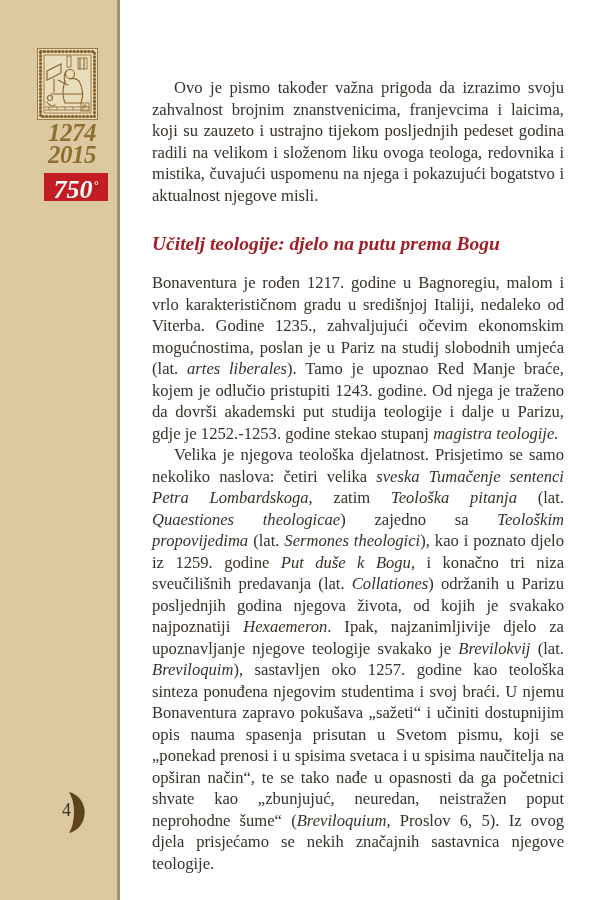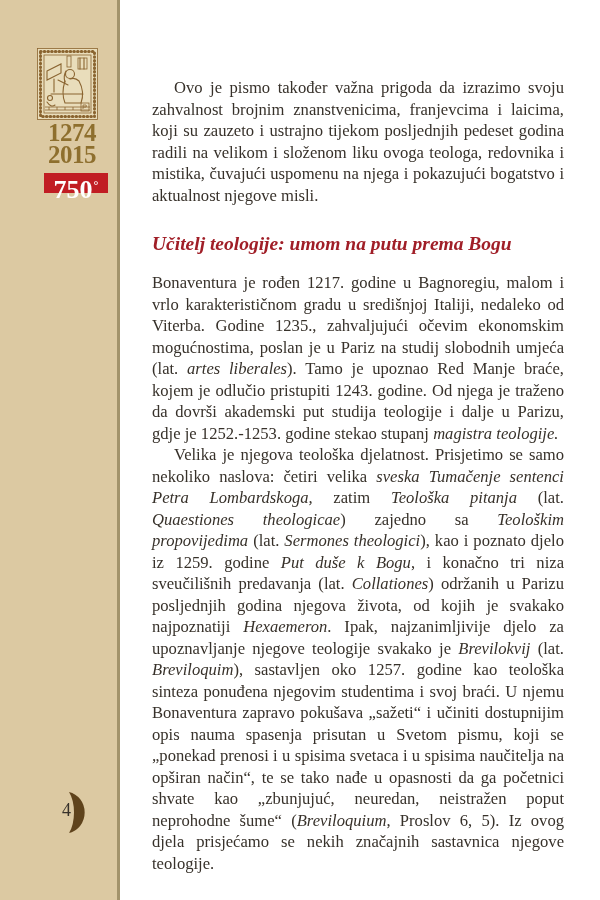--- a/index.html
+++ b/index.html
@@ -19,31 +19,31 @@
     position:relative;width:600px;height:900px;margin:0 auto;
     background:var(--page-bg);overflow:hidden;
     font-family:"Liberation Serif","DejaVu Serif",serif;
   }
   
   .sidebar{
     position:absolute;left:0;top:0;width:117px;height:100%;
     background:var(--sidebar-bg);
     border-right:3px solid var(--sidebar-line);
   }
-  .brand{position:absolute;left:36px;top:48px;width:72px;text-align:center;}
+  .brand{position:absolute;left:36px;top:48px;width:72px;text-align:center;font-style:italic;}
   .woodcut{display:block;margin:0 0 2px 1px;}
   .woodcut .wc-line{stroke:var(--woodcut-brown);fill:none;stroke-width:1.1;stroke-linecap:round;}
   .woodcut .wc-bead{stroke:var(--woodcut-brown);fill:none;stroke-width:3;stroke-dasharray:0.6 3.1;stroke-linecap:round;}
   .woodcut .wc-thin{stroke:var(--woodcut-brown);fill:none;stroke-width:0.8;}
   .year{
     color:var(--gold);font-size:25px;line-height:22px;font-weight:600;
     letter-spacing:-0.5px;
   }
   .badge{
-    width:64px;height:20px;margin:7px 0 0 8px;background:var(--badge-red);
+    width:64px;height:28px;margin:7px 0 0 8px;background:var(--badge-red);
     color:#ffffff;font-size:26px;line-height:33px;text-align:center;
     font-weight:600;
   }
   .badge sup{font-size:12px;line-height:0;vertical-align:9px;margin-left:1px;}
   
   .pagenum{position:absolute;left:60px;top:792px;width:30px;height:42px;}
   .pagenum .crescent{position:absolute;left:0;top:0;}
   .pagenum .num{
     position:absolute;left:2px;top:8px;font-size:18px;color:var(--text);
   }
@@ -107,18 +107,18 @@
     <div class="pagenum">
       <svg class="crescent" width="27" height="41" viewBox="0 0 27 41" xmlns="http://www.w3.org/2000/svg">
         <path d="M9 0 A20 21 0 0 1 9 41 A13 26 0 0 0 9 0 Z" fill="var(--crescent-brown)"></path>
       </svg>
       <span class="num">4</span>
     </div>
   </aside>
 
   <main class="article">
     <p class="para indent"><span>Ovo je pismo također važna prigoda da izrazimo svoju zahvalnost brojnim znanstvenicima, franjevcima i laicima, koji su zauzeto i ustrajno tijekom posljednjih pedeset godina radili na velikom i složenom liku ovoga teologa, redovnika i mistika, čuvajući uspomenu na njega i pokazujući bogatstvo i aktualnost njegove misli.</span></p>
-    <h2 class="heading">Učitelj teologije: umom na putu prema Bogu</h2>
+    <h2 class="heading">Učitelj teologije: djelo na putu prema Bogu</h2>
     <p class="para"><span>Bonaventura je rođen 1217. godine u Bagnoregiu, malom i vrlo karakterističnom gradu u središnjoj Italiji, nedaleko od Viterba. Godine 1235., zahvaljujući očevim ekonomskim mogućnostima, poslan je u Pariz na studij slobodnih umjeća (lat. </span><em>artes liberales</em><span>). Tamo je upoznao Red Manje braće, kojem je odlučio pristupiti 1243. godine. Od njega je traženo da dovrši akademski put studija teologije i dalje u Parizu, gdje je 1252.-1253. godine stekao stupanj </span><em>magistra teologije.</em></p>
     <p class="para indent"><span>Velika je njegova teološka djelatnost. Prisjetimo se samo nekoliko naslova: četiri velika </span><em>sveska Tumačenje sentenci Petra Lombardskoga,</em><span> zatim </span><em>Teološka pitanja</em><span> (lat. </span><em>Quaestiones theologicae</em><span>) zajedno sa </span><em>Teološkim propovijedima</em><span> (lat. </span><em>Sermones theologici</em><span>), kao i poznato djelo iz 1259. godine </span><em>Put duše k Bogu</em><span>, i konačno tri niza sveučilišnih predavanja (lat. </span><em>Collationes</em><span>) održanih u Parizu posljednjih godina njegova života, od kojih je svakako najpoznatiji </span><em>Hexaemeron</em><span>. Ipak, najzanimljivije djelo za upoznavljanje njegove teologije svakako je </span><em>Brevilokvij</em><span> (lat. </span><em>Breviloquim</em><span>), sastavljen oko 1257. godine kao teološka sinteza ponuđena njegovim studentima i svoj braći. U njemu Bonaventura zapravo pokušava „sažeti“ i učiniti dostupnijim opis nauma spasenja prisutan u Svetom pismu, koji se „ponekad prenosi i u spisima svetaca i u spisima naučitelja na opširan način“, te se tako nađe u opasnosti da ga početnici shvate kao „zbunjujuć, neuredan, neistražen poput neprohodne šume“ (</span><em>Breviloquium</em><span>, Proslov 6, 5). Iz ovog djela prisjećamo se nekih značajnih sastavnica njegove teologije.</span></p>
   </main>
 
 </div>
 
 </body></html>

